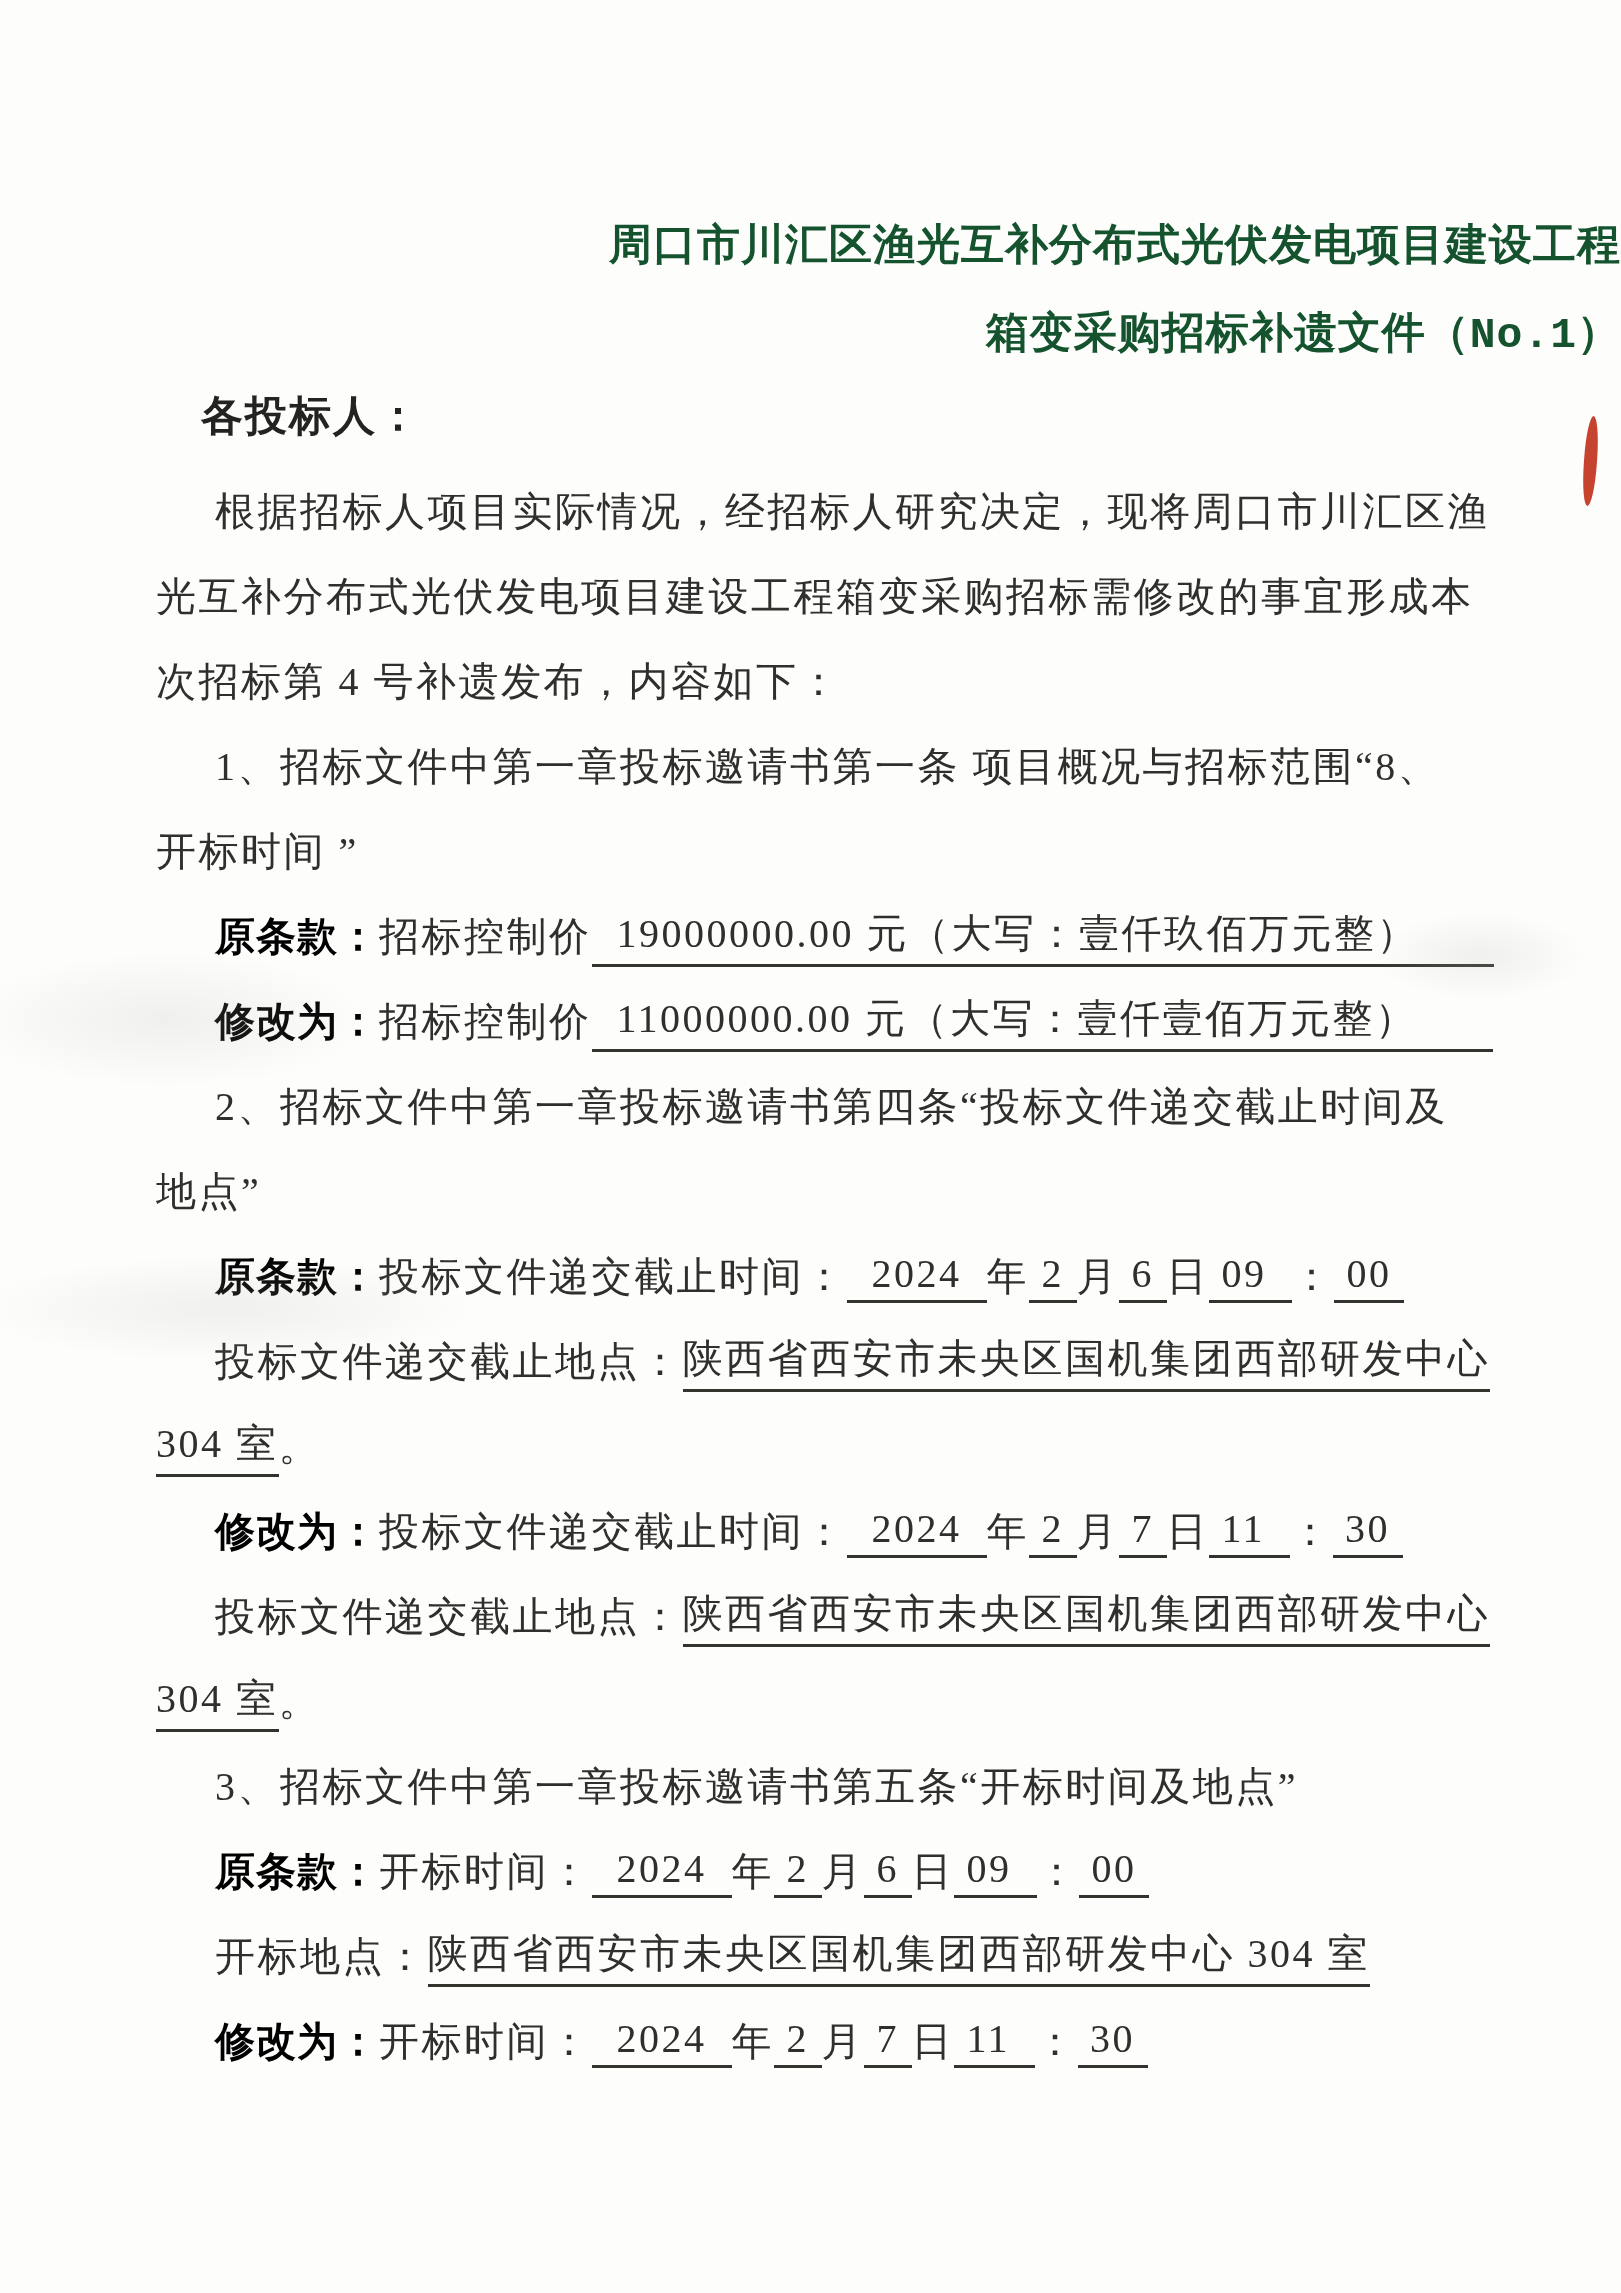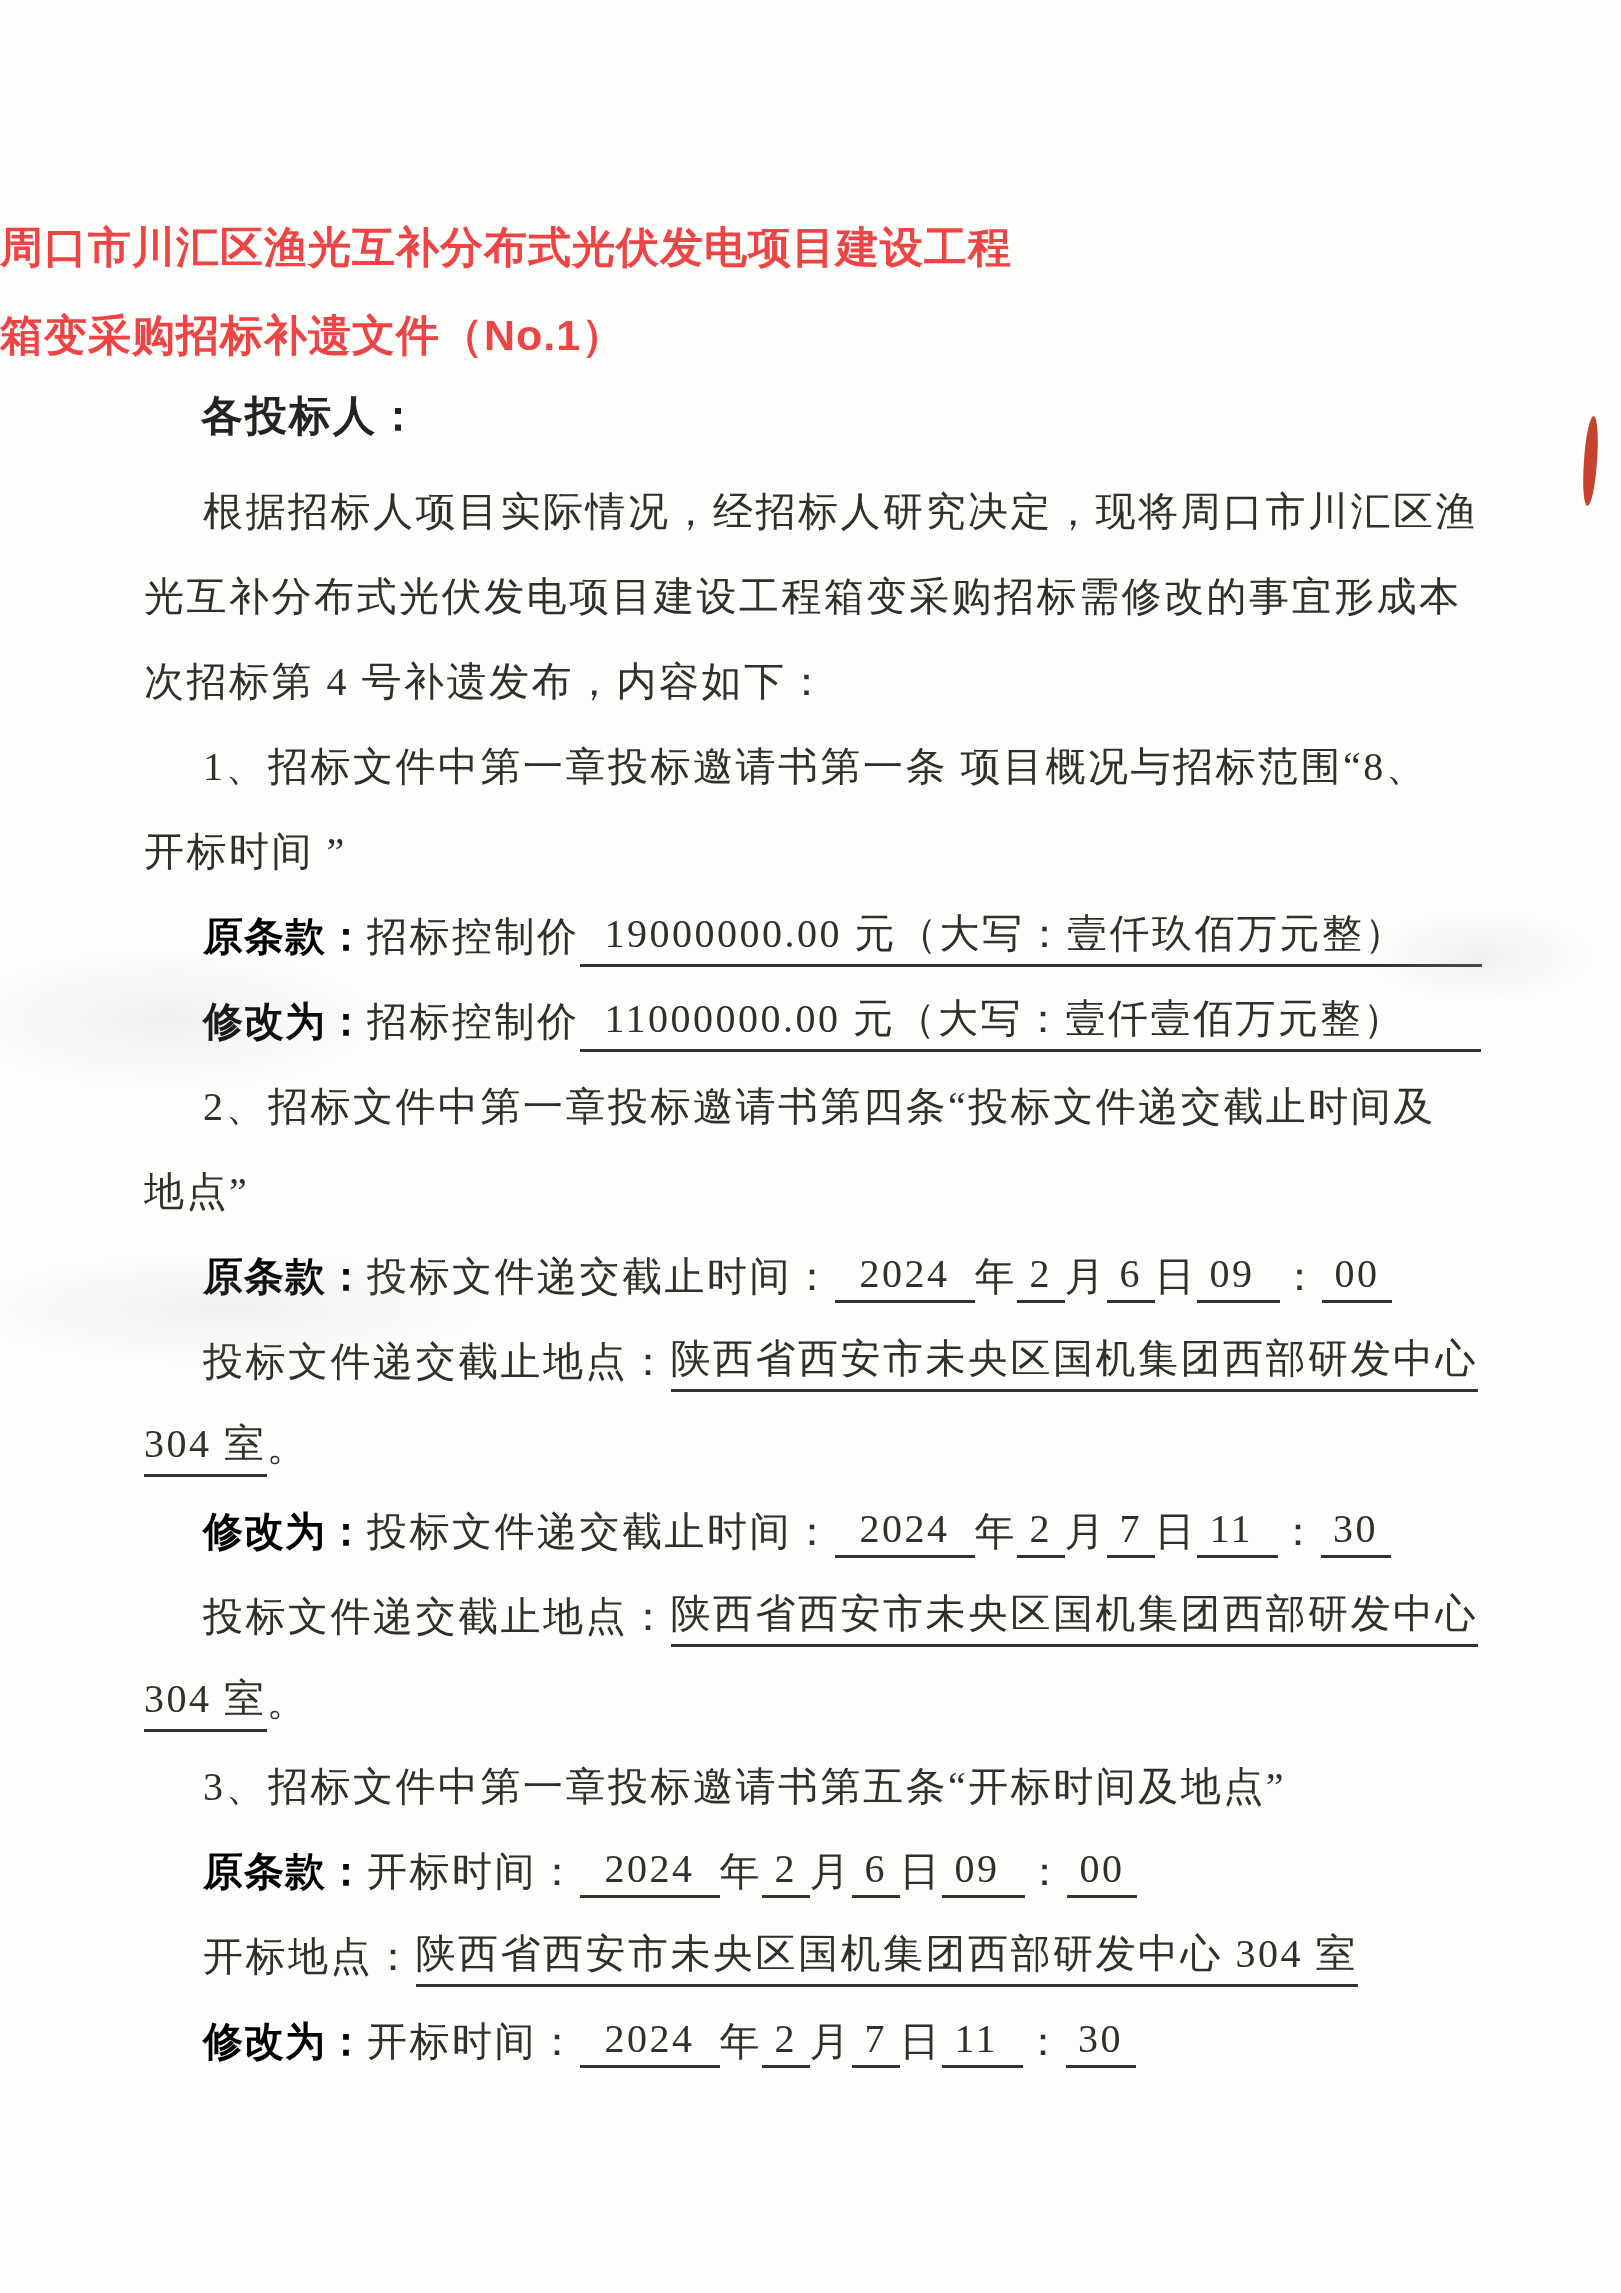--- a/index.html
+++ b/index.html
@@ -7,39 +7,39 @@
     position:relative;
     width:1621px; height:2294px;
     margin:0 auto;
     background:#fdfdfc;
     overflow:hidden;
     font-family:"Liberation Serif","DejaVu Serif",serif;
     color:#2f2f2c;
   }
   .title-line {
     position:absolute; left:0; width:100%;
-    text-align:left;
-    font-family:Liberation Sans, sans-serif;
+    text-align:right;
+    font-family:Liberation Mono, monospace;
     font-weight:700;
     font-size:43px; line-height:59px;
-    color:#ef4444;
+    color:#14532d;
     letter-spacing:1px;
   }
   #title-line-1 { top:218px; }
   #title-line-2 { top:306px; }
   .salutation {
     position:absolute; left:201px; top:390px;
     font-family:"Liberation Sans","DejaVu Sans",sans-serif;
     font-weight:700;
     font-size:42px; line-height:51px;
     color:#232321;
     letter-spacing:2px;
   }
   .body-text {
-    position:absolute; left:144px; top:469px; width:1353px;text-align:center;
+    position:absolute; left:156px; top:469px; width:1353px;text-align:center;
   }
   .line {
     height:85px;
     display:flex; align-items:center;
     font-size:40px;
     letter-spacing:2.5px;
   }
   .line span { white-space:pre; }
   .ind { padding-left:59px; }
   .b {

